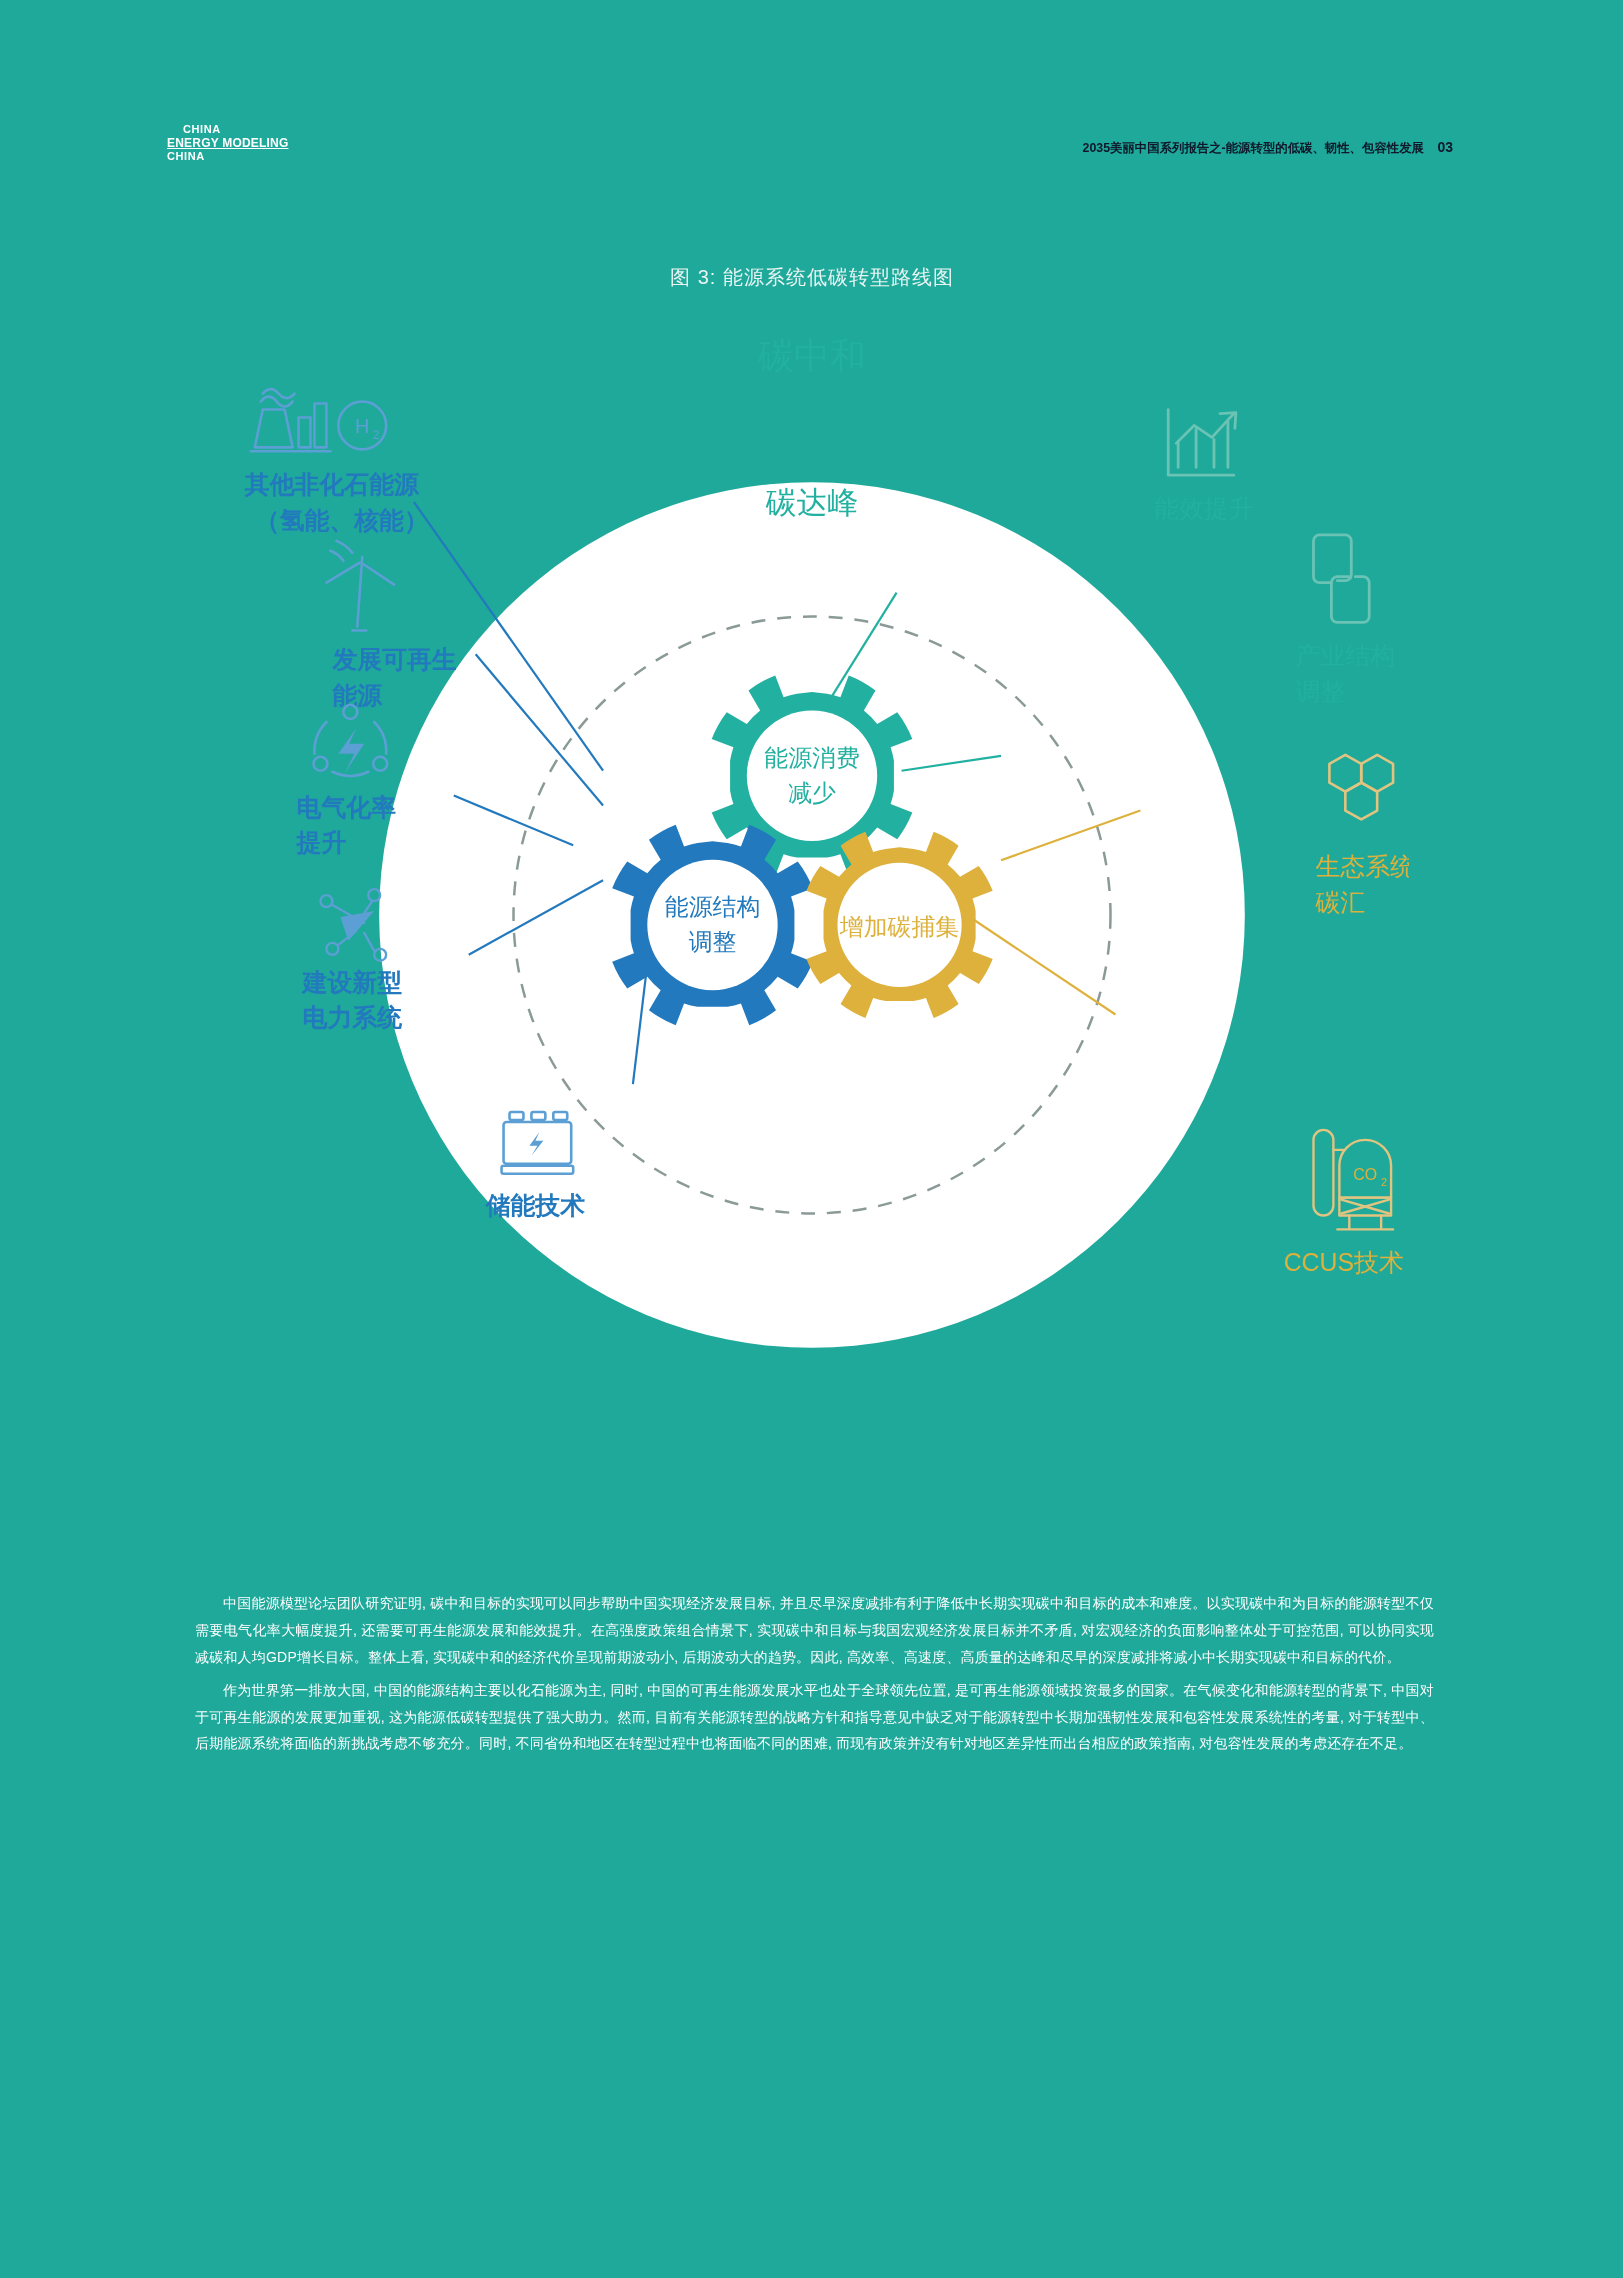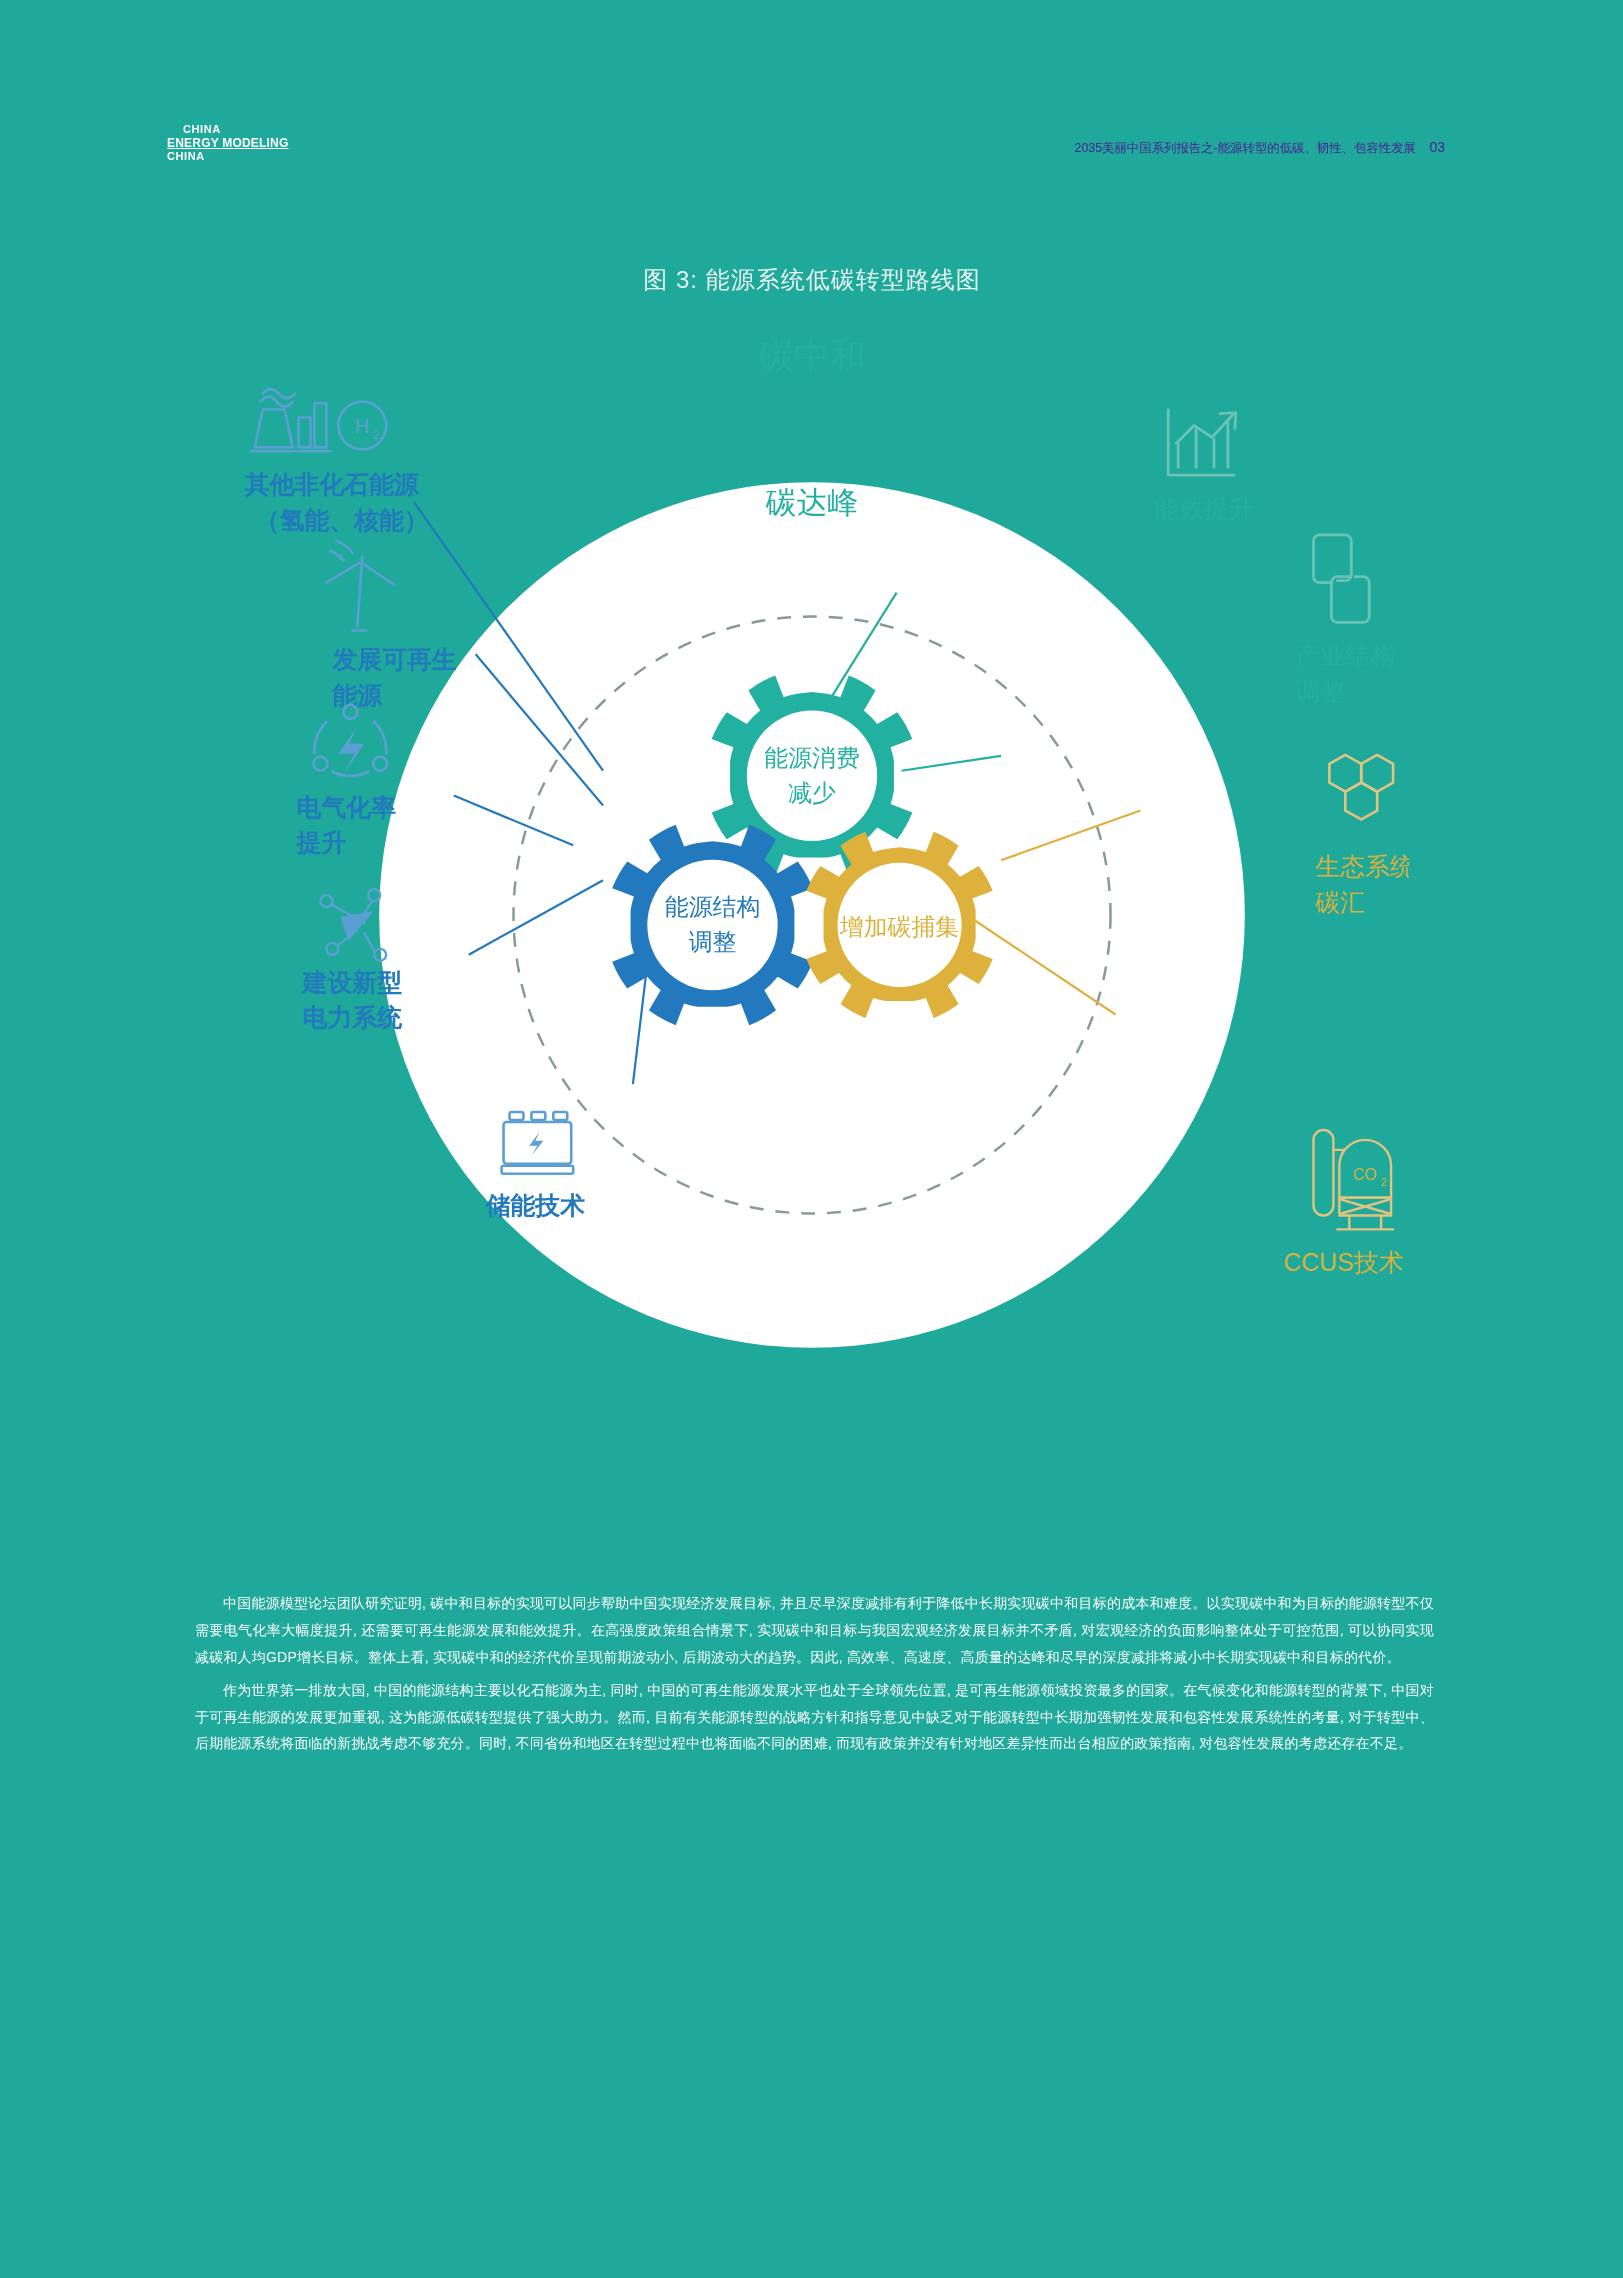--- a/index.html
+++ b/index.html
@@ -27,38 +27,38 @@
     top: 0;
     color: #ffffff;
     line-height: 1.18;
   }
   .logo-line1 { font-size: 11px; letter-spacing: 0.6px; font-weight: 700; margin-left: 16px; }
   .logo-line2 { font-size: 12px; letter-spacing: 0.2px; font-weight: 700; text-decoration: underline; }
   .logo-line3 { font-size: 11px; letter-spacing: 0.6px; font-weight: 700; }
 
   .header-right {
     position: absolute;
-    right: 12px;
+    right: 4px;
     top: 16px;
-    color: #4c1d95;
+    color: #0f172a;
     font-size: 12.4px;
-    font-weight: 400;
+    font-weight: 700;
     white-space: nowrap;
   }
   .header-right .page-num { margin-left: 10px; font-size: 14px; }
 
   
   .figure-title {
     position: absolute;
     top: 264px;
     left: 0;
     width: 100%;
     text-align: center;
     color: #e8f5f3;
-    font-size: 24px;
+    font-size: 20px;
     letter-spacing: 1px;
   }
 
   
   .diagram {
     position: absolute;
     top: 318px;
     left: 215px;
     width: 1194px;
     height: 1194px;

